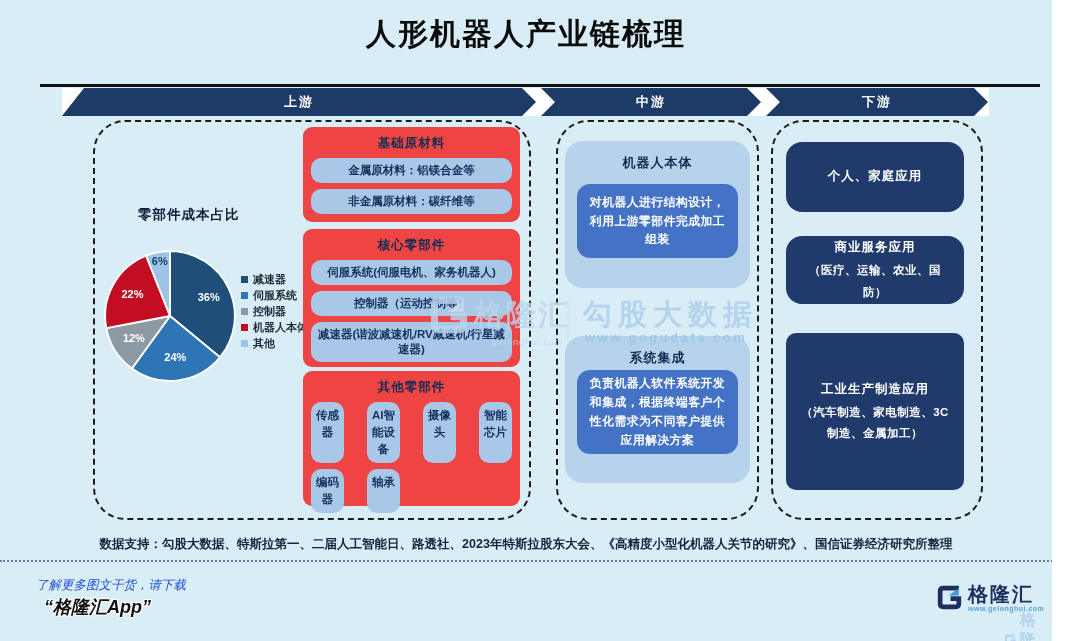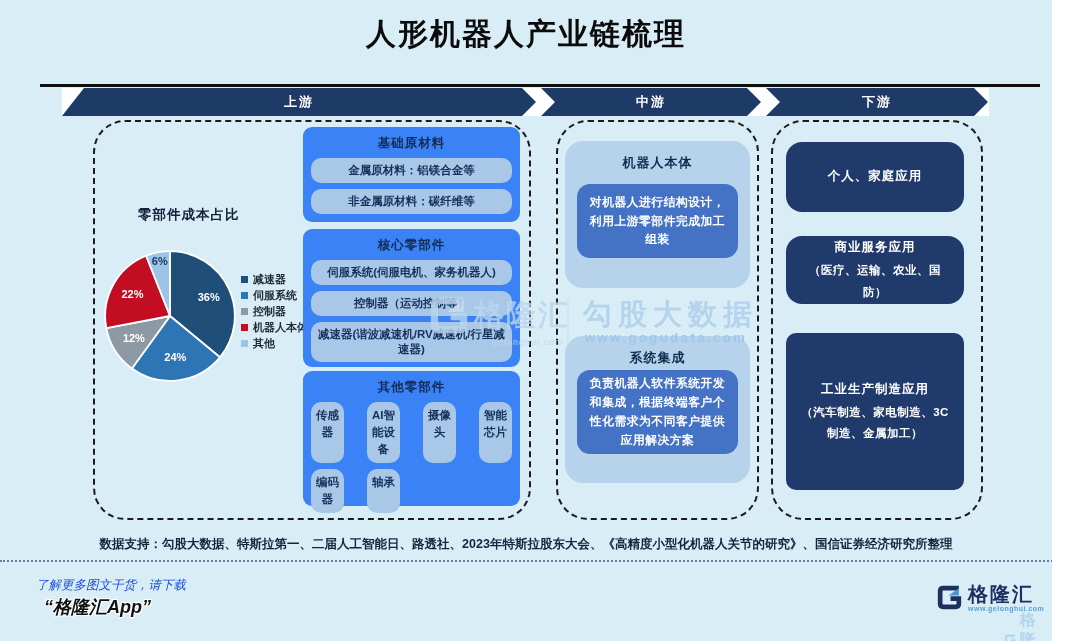--- a/index.html
+++ b/index.html
@@ -28,21 +28,21 @@
   
   .pie-title{position:absolute;left:138px;top:206px;font-size:13.5px;font-weight:800;color:#14213d;letter-spacing:1px;}
   .pie-wrap{position:absolute;left:100px;top:246px;width:140px;height:140px;}
   .pie-wrap svg{width:100%;height:100%;}
   .legend{position:absolute;left:241px;top:271px;}
   .legend-row{display:flex;align-items:center;height:16px;}
   .legend-bullet{width:7px;height:7px;margin-right:5px;flex:0 0 auto;}
   .legend-label{font-size:11px;font-weight:600;color:#1f2937;white-space:nowrap;}
 
   
-  .group{position:absolute;left:303px;width:217px;background:#3b82f6;border-radius:9px;
+  .group{position:absolute;left:303px;width:217px;background:#ef4444;border-radius:9px;
          box-sizing:border-box;padding:6px 8px 4px;}
   .group-1{top:127px;height:95px;}
   .group-2{top:229px;height:138px;}
   .group-3{top:371px;height:135px;}
   .group-header{text-align:center;font-size:12.5px;font-weight:800;color:#132c54;margin:2px 0 6px;letter-spacing:1px;}
   .bar{background:#a9c8e7;border-radius:10px;color:#16305e;font-size:11.5px;font-weight:700;
        text-align:center;padding:5px 3px;margin-bottom:6px;line-height:1.3;}
   .grid2{display:grid;grid-template-columns:1fr 1fr 1fr 1fr;gap:6px 23px;}
   .grid2 .bar{margin-bottom:0;line-height:17px;}
 

